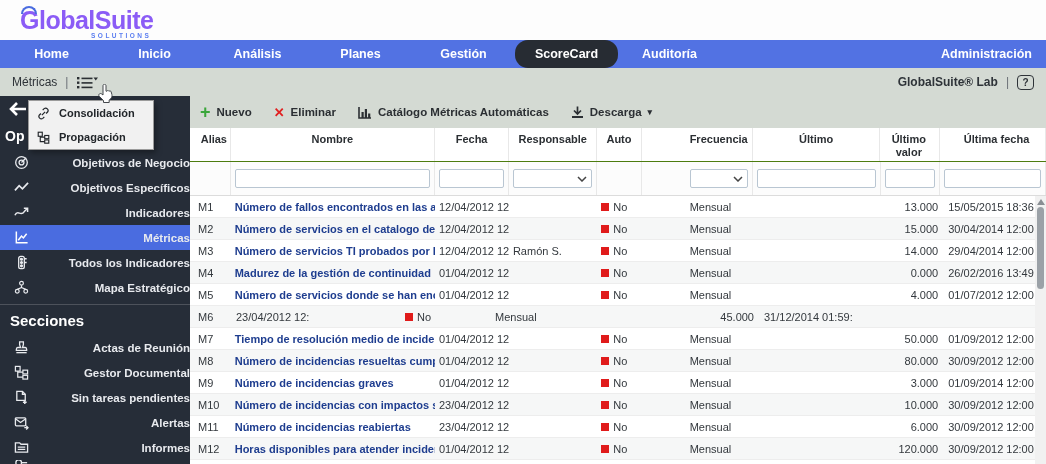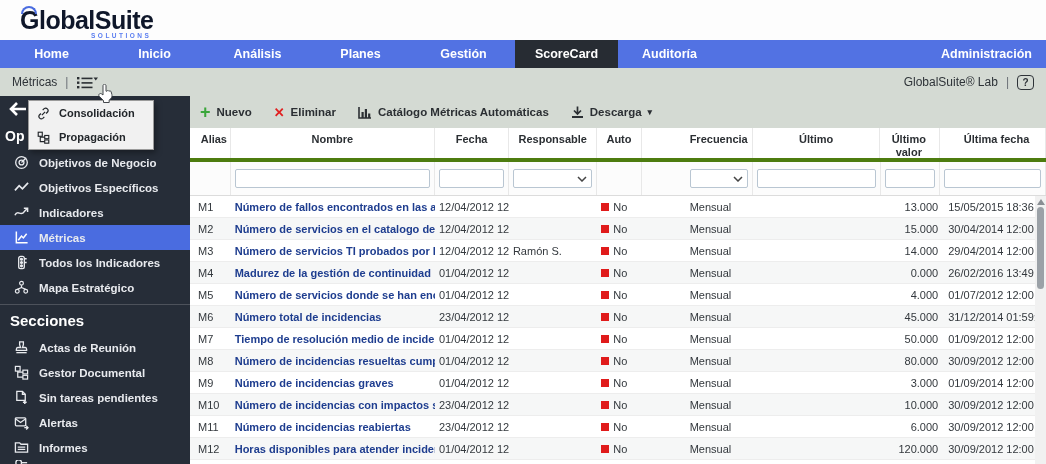--- a/index.html
+++ b/index.html
@@ -2,67 +2,67 @@
 <html><head>
 <meta charset="utf-8">
 <style>
   * { margin:0; padding:0; box-sizing:border-box; }
   body { font-family:"Liberation Sans", sans-serif; background:#fff; }
   .screen { position:relative; width:1046px; height:464px; overflow:hidden; background:#fff; }
 
   
   .topbar { height:40px; background:#fdfdfd; display:flex; align-items:center; justify-content:space-between; padding:0 14px 0 20px; }
   .logo { position:relative; line-height:1; }
-  .logo-text { font-size:25px; font-weight:800; color:#0f172a; letter-spacing:-0.5px; }
+  .logo-text { font-size:25px; font-weight:800; color:#8b5cf6; letter-spacing:-0.5px; }
   .logo-arc { position:absolute; left:1px; top:-2px; width:16px; height:8px; border:2.5px solid #4a6ce0; border-bottom:none; border-radius:10px 10px 0 0; }
   .logo-sub { position:absolute; right:2px; bottom:-7px; font-size:6.5px; letter-spacing:2.5px; color:#5a7df0; font-weight:700; }
   .userbox { font-size:11.5px; font-weight:600; }
   .userbox .u-name, .userbox .u-br, .userbox .u-salir { color:#4a6ce0; }
   .userbox .u-role { color:#e4573d; }
   .userbox .u-sep { color:#3a4254; margin:0 3px; }
   .userbox span { margin:0 1px; }
 
   
   .mainnav { height:28px; background:#5272e3; display:flex; align-items:stretch; color:#fff; font-size:12.5px; font-weight:600; }
   .nav-tab { width:103px; display:flex; align-items:center; justify-content:center; cursor:pointer; }
-  .nav-tab.active { background:#272c33; }
+  .nav-tab.active { background:#272c33;border-radius:13px; }
   .nav-spacer { flex:1; }
   .nav-right { padding:0 14px; display:flex; align-items:center; }
 
   
   .subbar { height:28px; background:#d4dad3; display:flex; align-items:center; justify-content:space-between; padding:0 12px; font-size:12px; color:#2e3338; }
   .subbar .left, .subbar .right { display:flex; align-items:center; gap:8px; }
   .subbar .sep { color:#6b7076; }
   .listicon { display:flex; align-items:flex-start; }
   .helpicon { width:17px; height:15px; border:1.7px solid #2e3338; border-radius:4px; font-size:10px; font-weight:700; display:flex; align-items:center; justify-content:center; color:#2e3338; }
-  .lablabel { font-weight:400; }
+  .lablabel { font-weight:700; }
 
   
   .main { display:flex; height:368px; }
 
   
   .sidebar { width:190px; background:#262d38; color:#e8eaee; flex:none; padding-top:2px; overflow:hidden; }
   .sb-back { height:22px; display:flex; align-items:center; padding-left:9px; color:#fff; font-size:17px; font-weight:700; cursor:pointer; }
   .sb-heading { font-size:14px; font-weight:800; color:#fff; padding:8px 0 6px 5px; }
-  .sb-item { height:25px; display:flex; align-items:center; gap:10px; padding-left:14px; font-size:11.5px; font-weight:600; cursor:pointer; white-space:nowrap; }
+  .sb-item { height:25px; display:flex; align-items:center; gap:10px; padding-left:14px; font-size:11.5px; font-weight:600; cursor:pointer; white-space:nowrap;justify-content:space-between; }
   .sb-item.active { background:#4a6ce0; }
   .sb-item svg { flex:none; }
   .sb-sections { font-size:15px; font-weight:800; color:#fff; padding:7px 0 6px 10px; border-top:1px solid rgba(255,255,255,0.18); margin-top:4px; }
 
   
   .content { flex:1; position:relative; background:#fff; overflow:hidden; }
   .ctoolbar { height:32px; background:#d4dad3; display:flex; align-items:center; gap:8px; padding:0 10px; }
   .ctoolbar button { display:flex; align-items:center; gap:6px; background:none; border:none; font-family:inherit; font-size:11.5px; font-weight:600; color:#2b2f33; cursor:pointer; margin-right:14px; }
   .ic.plus { color:#3aa63a; font-size:18px; font-weight:800; line-height:12px; }
   .ic.xmark { color:#e02020; font-size:13px; font-weight:800; }
   .caret { font-size:9px; color:#2b2f33; }
 
   
   .thead, .tfilter, .trow { display:flex; }
-  .thead { height:34px; border-bottom:4px solid #4d7c0f; }
+  .thead { height:34px; border-bottom:1px solid #4d7c0f; }
   .thead .hcell { display:flex; align-items:flex-start; justify-content:center; padding-top:5px; font-size:11px; font-weight:800; color:#2b2f33; border-right:1px solid #e8e8e8; text-align:center; line-height:1.2; }
   .tfilter { height:34px; border-bottom:1px solid #dcdcdc; background:#fcfcfc; }
   .tfilter .fcell { display:flex; align-items:center; justify-content:center; padding:0 4px; border-right:1px solid #e8e8e8; }
   .tfilter input { width:100%; height:19px; border:1px solid #b9c6d2; border-radius:2px; background:#fff; font-family:inherit; font-size:10px; padding:0 3px; }
   .selectbox { width:100%; height:19px; border:1px solid #b9c6d2; border-radius:2px; background:#fff; display:flex; align-items:center; justify-content:flex-end; padding-right:4px; cursor:pointer; }
   .selectbox svg { display:block; }
 
   .tbody { position:relative; }
   .trow { height:22px; align-items:center; border-bottom:1px solid #ededed; font-size:11px; color:#33383d; background:#fff; }
   .trow:nth-child(even) { background:#f6f7f7; }
@@ -391,21 +391,20 @@
       <span>No</span>
     </div>
     <div class="cell c-frec">Mensual</div>
     <div class="cell c-areas"></div>
     <div class="cell c-uval">4.000</div>
     <div class="cell c-ufecha">01/07/2012 12:00</div>
   </div>
 
   <div class="trow">
     <div class="cell c-alias">M6</div>
-    <div class="cell c-nombre">Número total de incidencias</div>
     <div class="cell c-fecha">23/04/2012 12:00</div>
     <div class="cell c-resp"></div>
     <div class="cell c-auto">
       <span class="auto-flag"></span>
       <span>No</span>
     </div>
     <div class="cell c-frec">Mensual</div>
     <div class="cell c-areas"></div>
     <div class="cell c-uval">45.000</div>
     <div class="cell c-ufecha">31/12/2014 01:59:</div>

